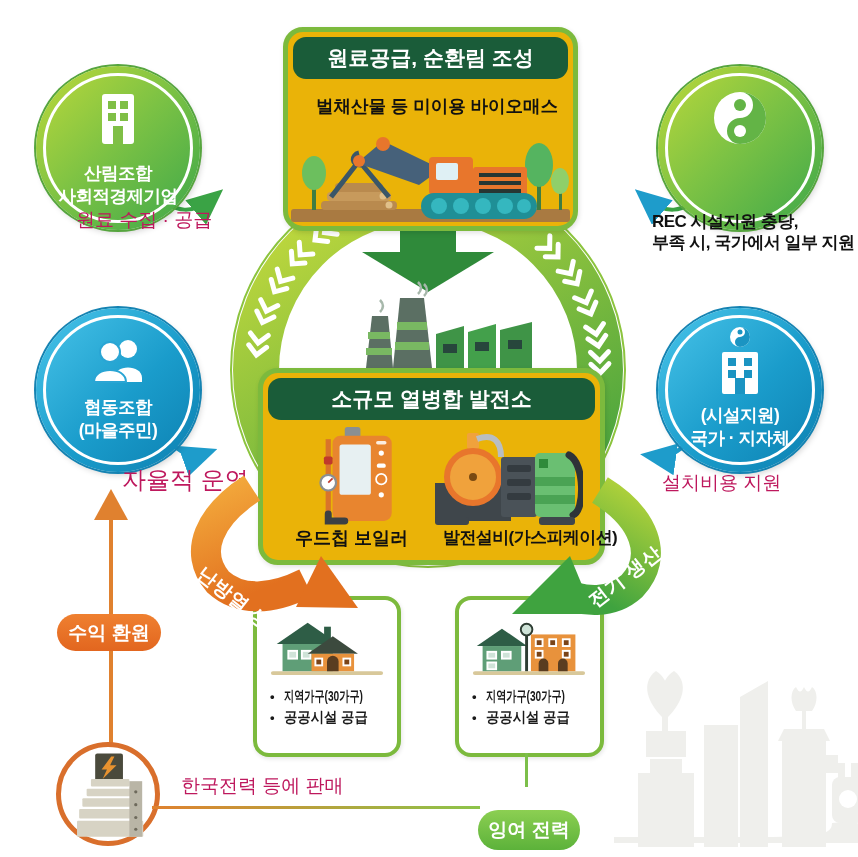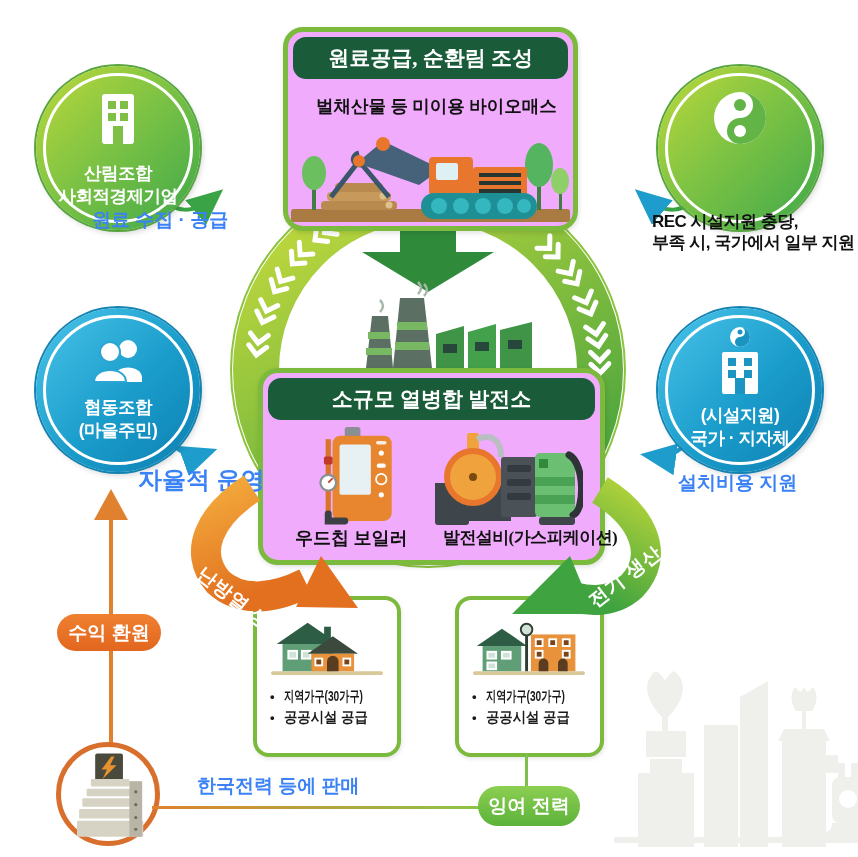--- a/index.html
+++ b/index.html
@@ -1,53 +1,53 @@
 <!DOCTYPE html>
 <html><head>
 <meta charset="utf-8">
 <style>
   html,body{margin:0;padding:0;}
   body{width:858px;height:857px;position:relative;overflow:hidden;background:#ffffff;
        font-family:"Liberation Sans","DejaVu Sans",sans-serif;color:#1a1a1a;}
   .abs{position:absolute;}
   svg{display:block;}
   
-  .gbox{position:absolute;background:#f0abfc;border:5px solid #7cba3d;border-radius:20px;
-        box-shadow:1px 2px 5px rgba(0,0,0,.12);font-family:Liberation Serif, serif;}
+  .gbox{position:absolute;background:#eab308;border:5px solid #7cba3d;border-radius:20px;
+        box-shadow:1px 2px 5px rgba(0,0,0,.12);}
   .gbox .hdr{position:absolute;top:5px;left:5px;right:5px;height:42px;background:#1a5c39;
         border-radius:13px;color:#fff;font-weight:bold;font-size:21px;display:flex;
         align-items:center;justify-content:center;letter-spacing:0px;}
   .caption{position:absolute;left:0;right:0;text-align:left;font-weight:bold;font-size:17.5px;color:#111;margin-left:28px;}
   
   .actor{position:absolute;width:164px;height:164px;border-radius:50%;}
   .gc{background:linear-gradient(135deg,#bed93a 0%,#7cc244 48%,#3ca74a 100%);
       box-shadow:0 0 0 2px #56a53e,2px 3px 6px rgba(0,0,0,.18);}
   .bc{background:linear-gradient(135deg,#4ac5ea 0%,#1a9ccb 55%,#0c7fb0 100%);
       box-shadow:0 0 0 2px #1583b2,2px 3px 6px rgba(0,0,0,.18);}
   .actor .ring{position:absolute;inset:7px;border:3px solid #fff;border-radius:50%;}
   .atext{position:absolute;left:2px;right:2px;text-align:center;color:#fff;font-weight:bold;
          font-size:17.5px;line-height:23px;letter-spacing:-0.5px;}
   .aicon{position:absolute;left:0;right:0;display:flex;justify-content:center;}
   
-  .flowlabel{position:absolute;font-weight:bold;font-size:19px;color:#3b82f6;white-space:nowrap;margin-left:16px;}
+  .flowlabel{position:absolute;font-weight:normal;font-size:19px;color:#be185d;white-space:nowrap;}
   .note{position:absolute;font-weight:bold;font-size:17px;line-height:21px;color:#111;
         letter-spacing:-0.5px;white-space:nowrap;}
   
   .sbox{position:absolute;background:#fff;border:4px solid #7cba3d;border-radius:16px;
         box-shadow:1px 2px 4px rgba(0,0,0,.10);}
   .sbox ul{list-style:none;margin:0;padding:0;position:absolute;left:13px;top:86px;right:4px;}
   .sbox li{display:flex;align-items:flex-start;font-weight:bold;font-size:14.5px;line-height:21px;white-space:nowrap;}
   .sbox li .dot{margin-right:9px;font-size:13px;}
   .sq1{display:inline-block;transform:scaleX(.70);transform-origin:0 50%;}
   .sq2{display:inline-block;transform:scaleX(.92);transform-origin:0 50%;}
   
   .pill{position:absolute;display:flex;align-items:center;justify-content:center;
         color:#fff;font-weight:bold;font-size:19px;white-space:nowrap;}
   .pill.orange{background:linear-gradient(180deg,#ef8030,#e2661f);border-radius:19px;}
-  .pill.green{background:linear-gradient(180deg,#8ccf52,#5cb23a);border-radius:20px;}
+  .pill.green{background:linear-gradient(180deg,#8ccf52,#5cb23a);border-radius:20px;margin-top:24px;}
   .vline-orange{position:absolute;width:4px;background:#e0812f;}
   .tri-up{position:absolute;width:0;height:0;border-left:17px solid transparent;
         border-right:17px solid transparent;border-bottom:31px solid #e0812f;}
   .hline{position:absolute;height:3px;background:linear-gradient(90deg,#e0812f,#8cc44a);}
   .vline-green{position:absolute;width:3px;background:#7cbf4a;}
   .bcircle{position:absolute;width:94px;height:94px;border-radius:50%;border:5px solid #d96f2c;
         background:#fff;}
 </style>
 </head>
 <body>

